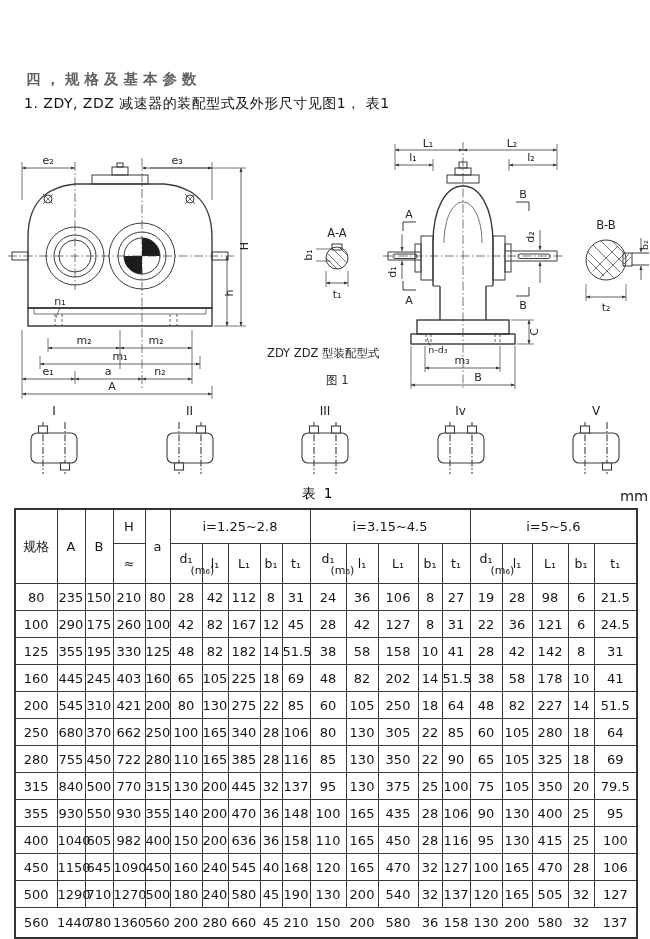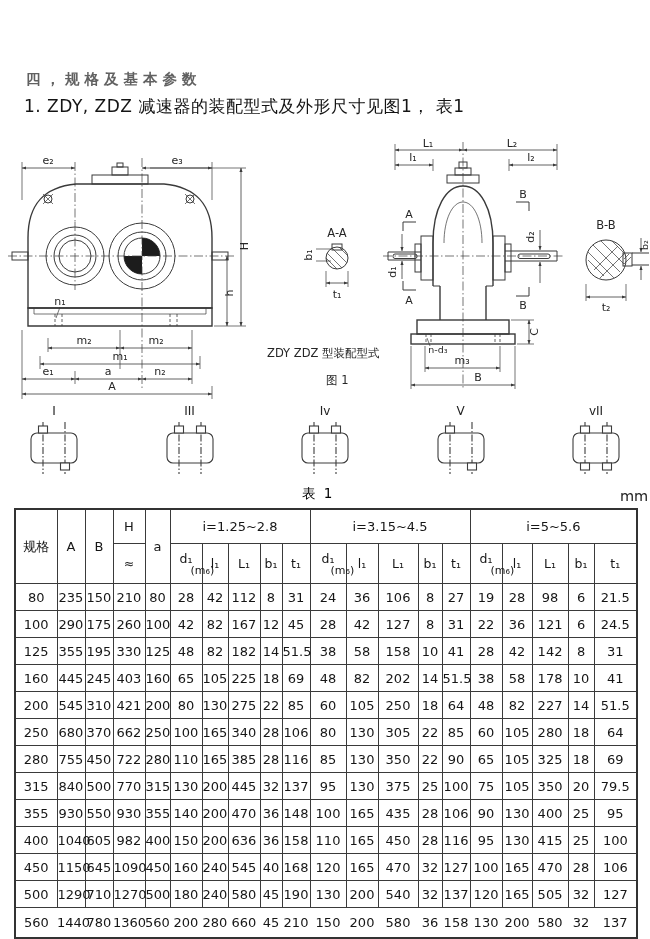--- a/index.html
+++ b/index.html
@@ -1,20 +1,20 @@
 <!DOCTYPE html>
 <html><head>
 <meta charset="utf-8">
 <style>
   html,body{margin:0;padding:0;}
   body{width:650px;height:939px;background:#ffffff;overflow:hidden;position:relative;
        font-family:"DejaVu Sans","Liberation Sans",sans-serif;color:#111;}
   .abs{position:absolute;}
   .h1{left:26px;top:70px;font-size:14.5px;font-weight:bold;letter-spacing:5px;color:#4c4c4c;opacity:.88;}
-  .h2{left:24px;top:95px;font-size:17px;color:#141414;letter-spacing:.5px;}
+  .h2{left:24px;top:95px;font-size:14px;color:#141414;letter-spacing:.5px;}
   
   #fig{left:0;top:138px;}
   .s{stroke:#3a3a3a;fill:none;stroke-width:1;}
   .s2{stroke:#3a3a3a;fill:none;stroke-width:1.4;}
   .cl{stroke:#3a3a3a;fill:none;stroke-width:.7;stroke-dasharray:9 2.5 1.5 2.5;}
   .cl2{stroke-dasharray:7 2 1.5 2;}
   .de{stroke:#3a3a3a;fill:none;stroke-width:.7;}
   .dash{stroke:#3a3a3a;fill:none;stroke-width:.8;stroke-dasharray:3 2;}
   .dim{stroke:#3a3a3a;fill:none;stroke-width:.8;marker-start:url(#ar);marker-end:url(#ar);}
   .ae{stroke:#3a3a3a;fill:none;stroke-width:.8;marker-end:url(#ar);}
@@ -259,20 +259,30 @@
       <div class="asm-label">I</div>
       <svg width="56" height="58" viewBox="0 0 56 58">
         <line x1="17" y1="3" x2="17" y2="55" class="ln cl2"></line>
         <line x1="39" y1="3" x2="39" y2="55" class="ln cl2"></line>
         <rect x="5" y="14" width="46" height="30" rx="6" class="ln"></rect>
         <rect x="12.5" y="7" width="9" height="7" class="ln" style="fill:#fff"></rect>
         <rect x="34.5" y="44" width="9" height="7" class="ln" style="fill:#fff"></rect>
       </svg>
     </div>
     <div class="asm-item">
+      <div class="asm-label">II</div>
+      <svg width="56" height="58" viewBox="0 0 56 58">
+        <line x1="17" y1="3" x2="17" y2="55" class="ln cl2"></line>
+        <line x1="39" y1="3" x2="39" y2="55" class="ln cl2"></line>
+        <rect x="5" y="14" width="46" height="30" rx="6" class="ln"></rect>
+        <rect x="34.5" y="7" width="9" height="7" class="ln" style="fill:#fff"></rect>
+        <rect x="12.5" y="44" width="9" height="7" class="ln" style="fill:#fff"></rect>
+      </svg>
+    </div>
+    <div class="asm-item">
       <div class="asm-label">III</div>
       <svg width="56" height="58" viewBox="0 0 56 58">
         <line x1="17" y1="3" x2="17" y2="55" class="ln cl2"></line>
         <line x1="39" y1="3" x2="39" y2="55" class="ln cl2"></line>
         <rect x="5" y="14" width="46" height="30" rx="6" class="ln"></rect>
         <rect x="12.5" y="7" width="9" height="7" class="ln" style="fill:#fff"></rect>
         <rect x="34.5" y="7" width="9" height="7" class="ln" style="fill:#fff"></rect>
       </svg>
     </div>
     <div class="asm-item">
@@ -285,32 +295,20 @@
         <rect x="34.5" y="7" width="9" height="7" class="ln" style="fill:#fff"></rect>
       </svg>
     </div>
     <div class="asm-item">
       <div class="asm-label">V</div>
       <svg width="56" height="58" viewBox="0 0 56 58">
         <line x1="17" y1="3" x2="17" y2="55" class="ln cl2"></line>
         <line x1="39" y1="3" x2="39" y2="55" class="ln cl2"></line>
         <rect x="5" y="14" width="46" height="30" rx="6" class="ln"></rect>
         <rect x="12.5" y="7" width="9" height="7" class="ln" style="fill:#fff"></rect>
-        <rect x="34.5" y="44" width="9" height="7" class="ln" style="fill:#fff"></rect>
-      </svg>
-    </div>
-    <div class="asm-item">
-      <div class="asm-label">vII</div>
-      <svg width="56" height="58" viewBox="0 0 56 58">
-        <line x1="17" y1="3" x2="17" y2="55" class="ln cl2"></line>
-        <line x1="39" y1="3" x2="39" y2="55" class="ln cl2"></line>
-        <rect x="5" y="14" width="46" height="30" rx="6" class="ln"></rect>
-        <rect x="12.5" y="7" width="9" height="7" class="ln" style="fill:#fff"></rect>
-        <rect x="34.5" y="7" width="9" height="7" class="ln" style="fill:#fff"></rect>
-        <rect x="12.5" y="44" width="9" height="7" class="ln" style="fill:#fff"></rect>
         <rect x="34.5" y="44" width="9" height="7" class="ln" style="fill:#fff"></rect>
       </svg>
     </div>
   </div>
 
 <div class="abs tbl-caption">表 1</div>
 <div class="abs tbl-unit">mm</div>
 
 <table>
   <colgroup id="cols">

